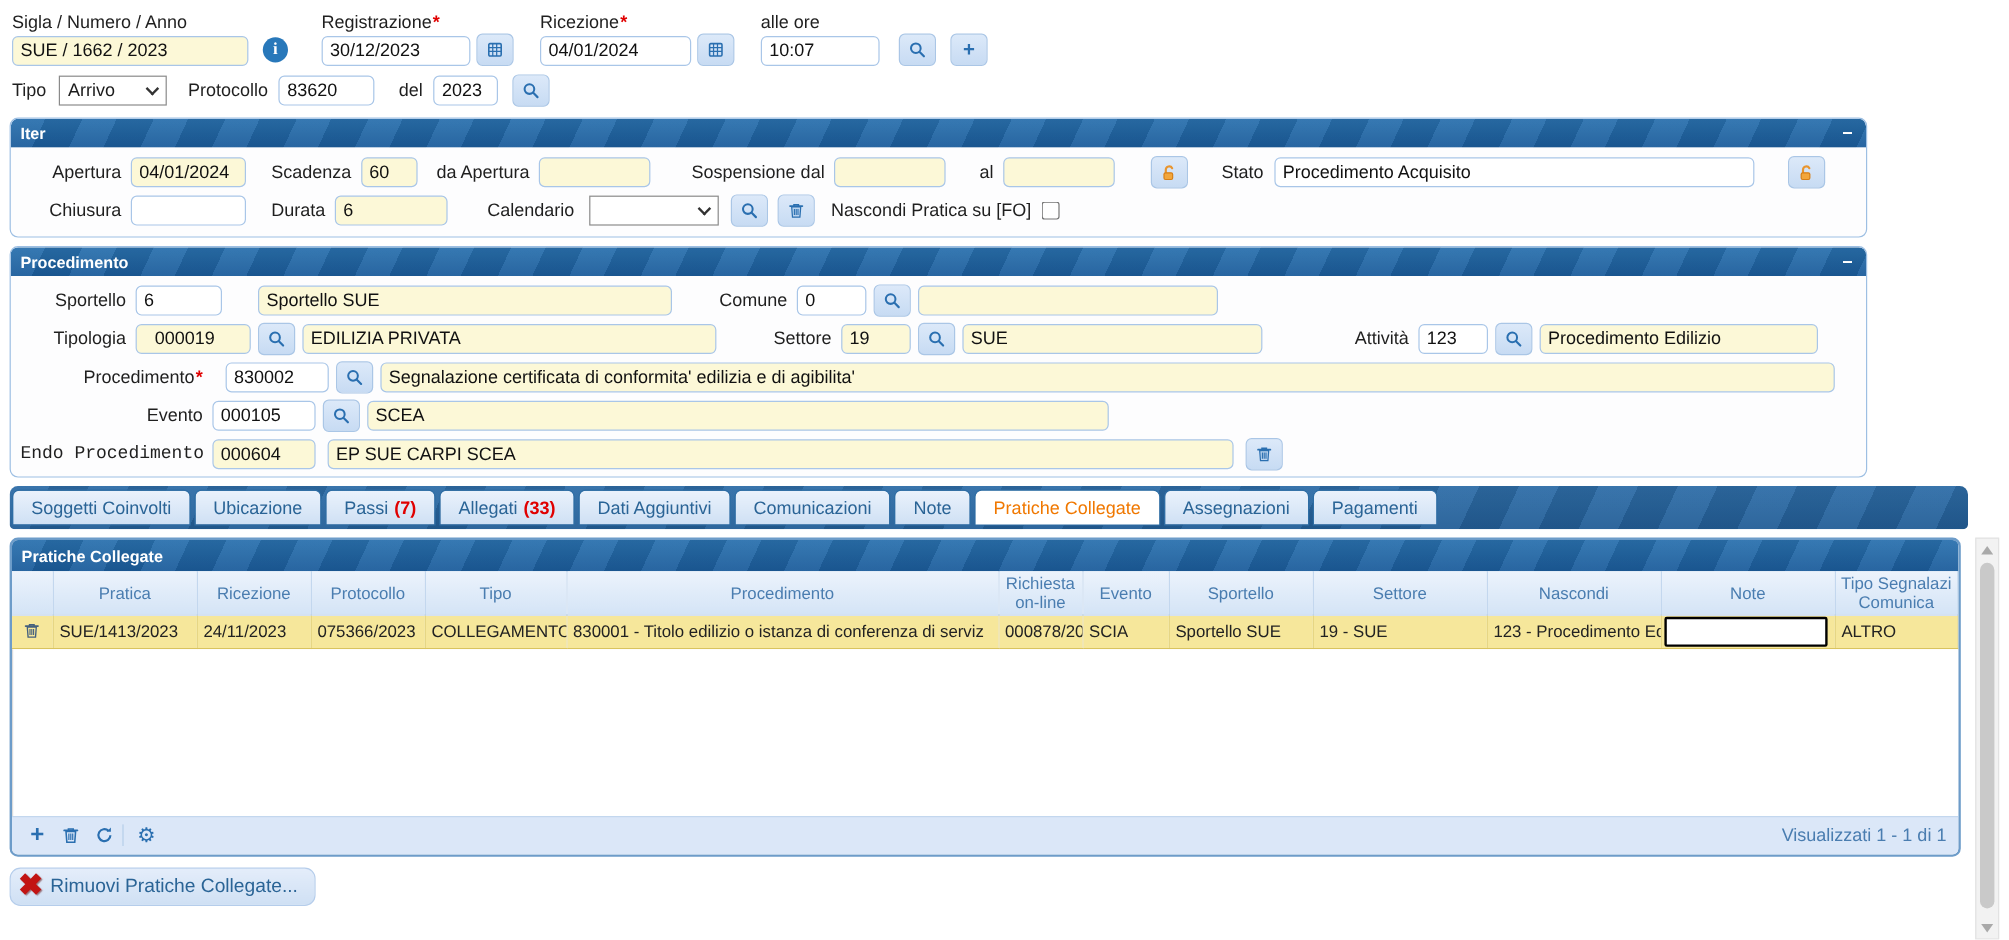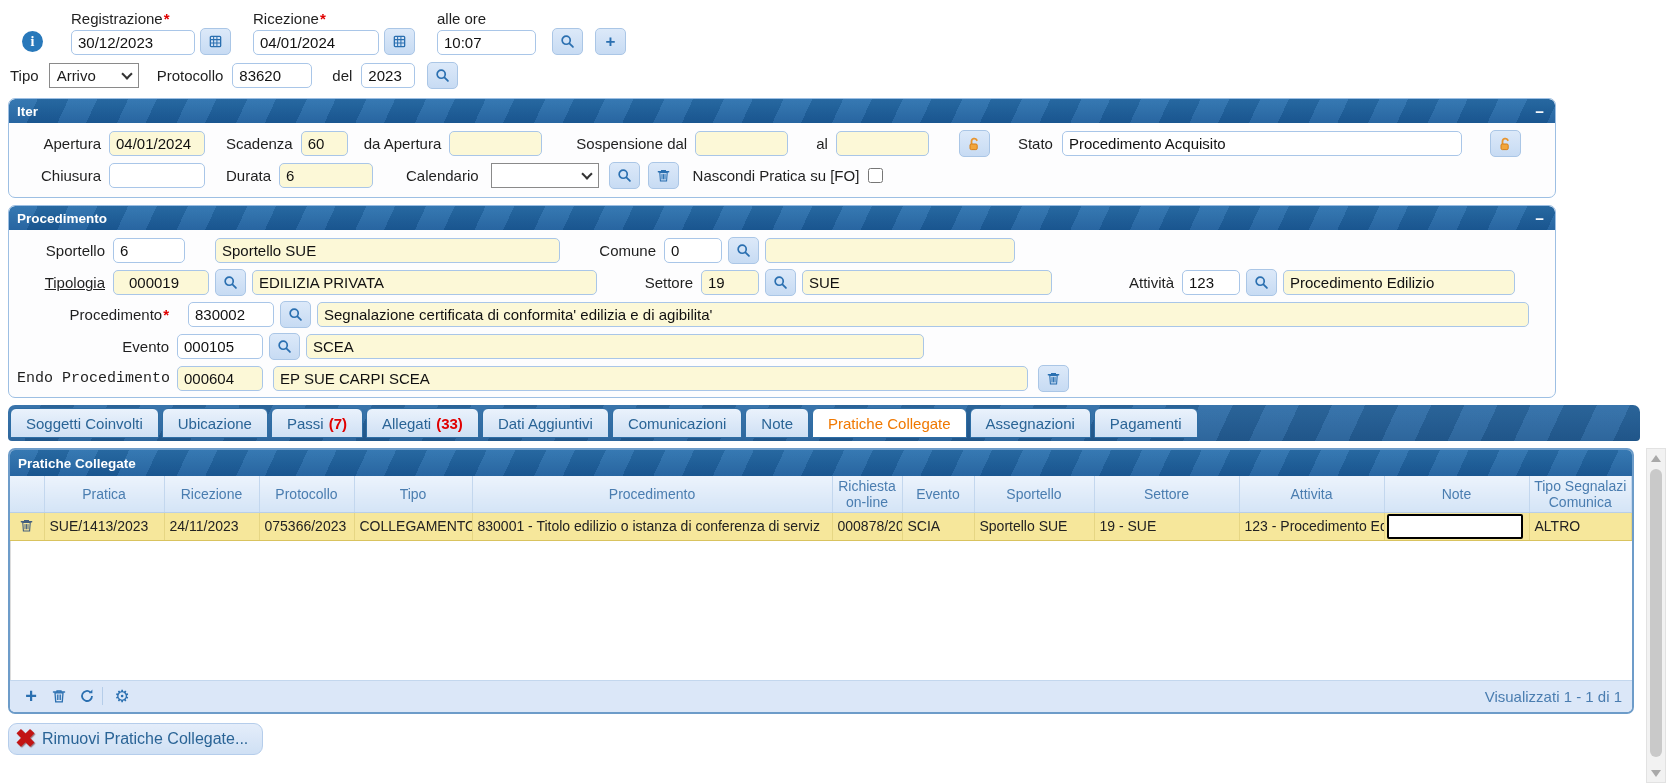--- a/index.html
+++ b/index.html
@@ -120,20 +120,24 @@
   }
 </style>
 </head>
 <body>
 
 
 
 
 <div style="padding:10px 0 0 10px;">
   <div class="rowflex" style="align-items:flex-end;">
+    <div class="fgroup" style="width:197px;">
+      <span class="lbl">Sigla / Numero / Anno</span>
+      <input class="inp yellow" value="SUE / 1662 / 2023" style="">
+    </div>
     <span class="infoicon" style="margin:0 0 3px 12px;">i</span>
 
     <div class="fgroup" style="width:124px; margin-left:28px;">
       <span class="lbl"><span>Registrazione</span><span class="req">*</span></span>
       <input class="inp" value="30/12/2023" style="">
     </div>
     <button class="btn" style="margin:0 0 0 5px;">
       <svg viewBox="0 0 16 16" width="15" height="15">
           <rect x="2.5" y="2.5" width="11" height="11" rx="1" fill="none" stroke="#2a6fb0" stroke-width="1.4"></rect>
           <path d="M2.5 6h11M2.5 9.5h11M6 2.5v11M9.5 2.5v11" stroke="#2a6fb0" stroke-width="1.1"></path>
@@ -261,21 +265,21 @@
     <button class="btn" style="margin-left:6px;">
       <svg viewBox="0 0 16 16" width="15" height="15">
           <circle cx="6.6" cy="6.6" r="4.3" fill="none" stroke="#2a6fb0" stroke-width="1.8"></circle>
           <line x1="10" y1="10" x2="13.8" y2="13.8" stroke="#2a6fb0" stroke-width="1.9" stroke-linecap="round"></line>
         </svg>
     </button>
     <input class="inp yellow" style="width: 250px; margin-left: 6px;" value="">
   </div>
 
   <div class="frow">
-    <span class="lbl tr" style="width:88px;text-decoration:underline;">Tipologia</span>
+    <span class="lbl tr" style="width:88px;">Tipologia</span>
     <input class="inp yellow" style="width: 96px; margin-left: 8px; padding-left: 15px;" value="000019">
     <button class="btn" style="margin-left:6px;">
       <svg viewBox="0 0 16 16" width="15" height="15">
           <circle cx="6.6" cy="6.6" r="4.3" fill="none" stroke="#2a6fb0" stroke-width="1.8"></circle>
           <line x1="10" y1="10" x2="13.8" y2="13.8" stroke="#2a6fb0" stroke-width="1.9" stroke-linecap="round"></line>
         </svg>
     </button>
     <input class="inp yellow" style="width: 345px; margin-left: 6px;" value="EDILIZIA PRIVATA">
     <span class="lbl tr" style="width:60px; margin-left:36px;">Settore</span>
     <input class="inp yellow" style="width: 58px; margin-left: 8px;" value="19">
@@ -399,21 +403,21 @@
         <th></th>
         <th>Pratica</th>
         <th>Ricezione</th>
         <th>Protocollo</th>
         <th>Tipo</th>
         <th>Procedimento</th>
         <th>Richiesta on-line</th>
         <th>Evento</th>
         <th>Sportello</th>
         <th>Settore</th>
-        <th>Attivita</th>
+        <th>Nascondi</th>
         <th>Note</th>
         <th>Tipo Segnalazi Comunica</th>
       </tr>
     </thead>
     <tbody>
       <tr>
         <td style="text-align:center; padding:0 2px;">
           <span class="ficon" style="width:18px;height:18px;">
             <svg viewBox="0 0 16 16" width="15" height="15">
                 <path d="M2.5 4h11" stroke="#44607e" stroke-width="1.5" stroke-linecap="round"></path>

